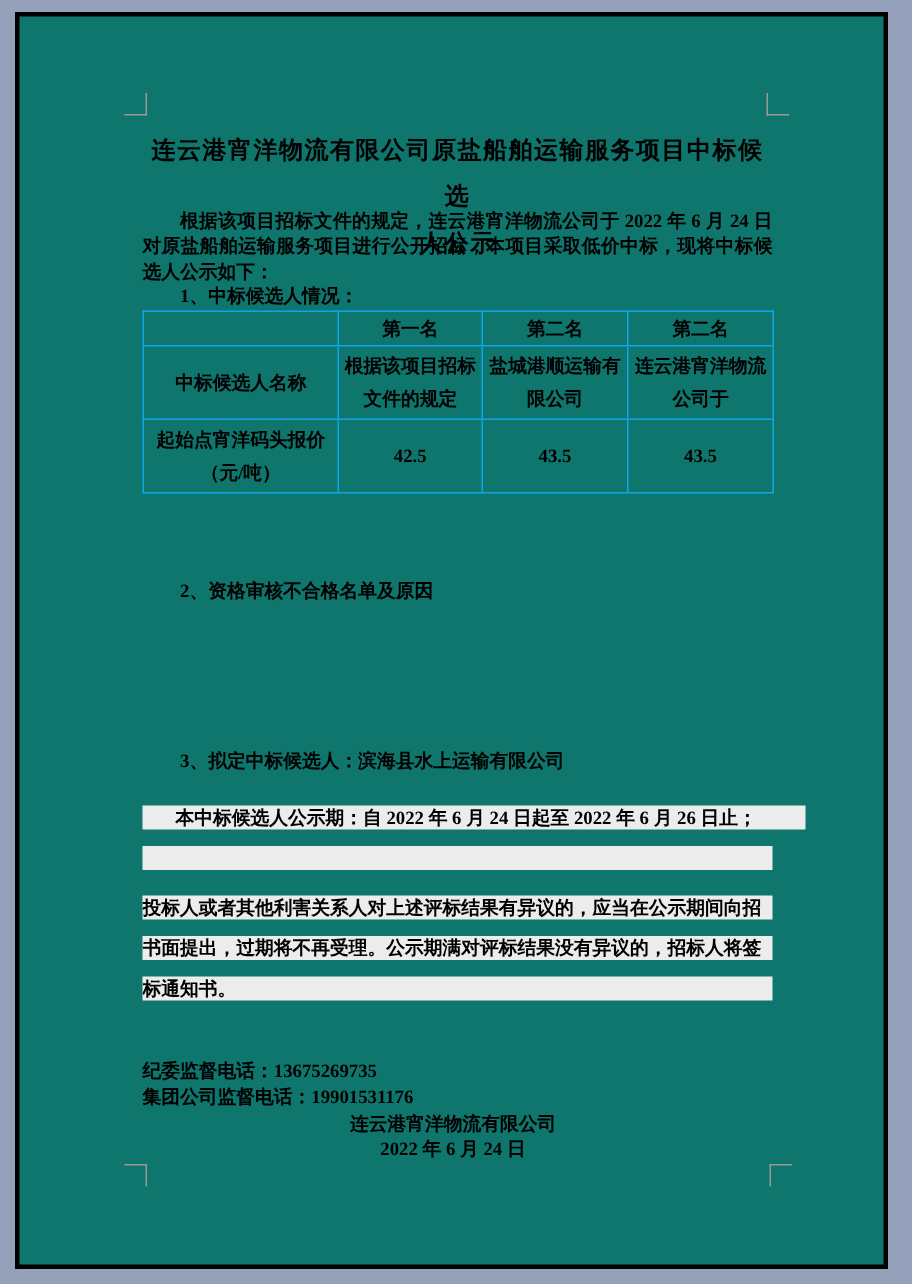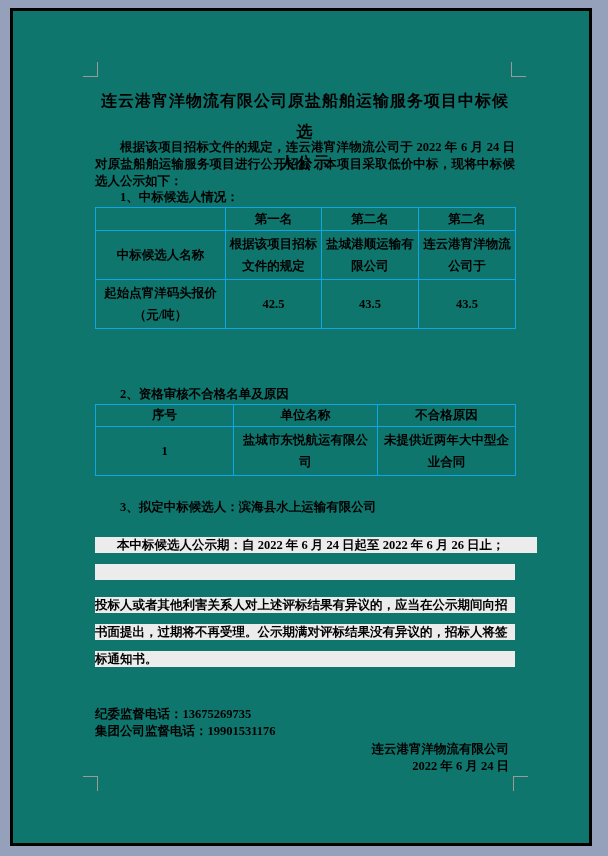--- a/index.html
+++ b/index.html
@@ -40,21 +40,21 @@
   #disqualified-table tr.r-data td{height:48px;}
 
   .bar{background:#ececec;height:16px;line-height:16px;font-size:12.5px;overflow:hidden;}
   #period-line{top:526px;padding-left:22px;}
   #blank-line{top:553px;}
   #objection-line-1{top:586px;}
   #objection-line-2{top:613px;}
   #objection-line-3{top:640px;}
 
   #phones{top:695px;font-size:12.5px;line-height:17px;}
-  #signature{top:730px;text-align:right;font-size:12.5px;line-height:17px;padding-right:6px;box-sizing:border-box;}
+  #signature{top:730px;text-align:center;font-size:12.5px;line-height:17px;padding-right:6px;box-sizing:border-box;}
 </style>
 </head>
 <body>
 
 <div class="page">
 
   <div class="mark mark-tl"></div>
   <div class="mark mark-tr"></div>
   <div class="mark mark-bl"></div>
   <div class="mark mark-br"></div>
@@ -92,39 +92,20 @@
       <td>起始点宵洋码头报价（元/吨）</td>
       <td>42.5</td>
       <td>43.5</td>
       <td>43.5</td>
     </tr>
   </tbody>
     </table>
 
   <div id="section2" class="block sec-label">2、资格审核不合格名单及原因</div>
 
-  <table id="disqualified-table" class="block tbl">
-    <colgroup>
-        <col style="width:138px">
-        <col style="width:144px">
-        <col style="width:138px">
-      </colgroup>
-    <tbody>
-        <tr class="r-head">
-      <td>序号</td>
-      <td>单位名称</td>
-      <td>不合格原因</td>
-    </tr>
-    <tr class="r-data">
-      <td>1</td>
-      <td>盐城市东悦航运有限公司</td>
-      <td>未提供近两年大中型企业合同</td>
-    </tr>
-  </tbody>
-    </table>
 
   <div id="section3" class="block sec-label">3、拟定中标候选人：滨海县水上运输有限公司</div>
 
   <div id="period-line" class="block bar">本中标候选人公示期：自 2022 年 6 月 24 日起至 2022 年 6 月 26 日止；</div>
   <div id="blank-line" class="block bar"></div>
   <div id="objection-line-1" class="block bar">投标人或者其他利害关系人对上述评标结果有异议的，应当在公示期间向招标人</div>
   <div id="objection-line-2" class="block bar">书面提出，过期将不再受理。公示期满对评标结果没有异议的，招标人将签发中</div>
   <div id="objection-line-3" class="block bar">标通知书。</div>
 
   <div id="phones" class="block">

